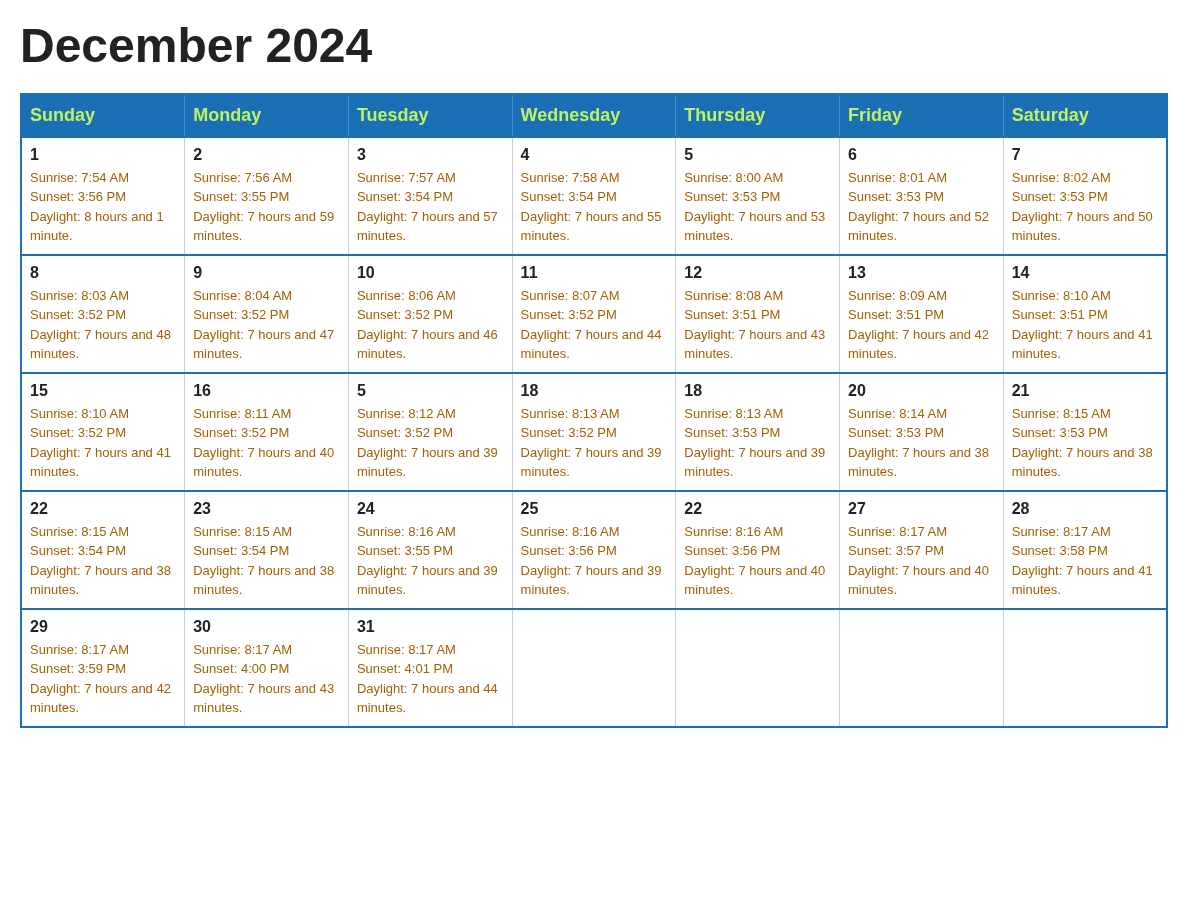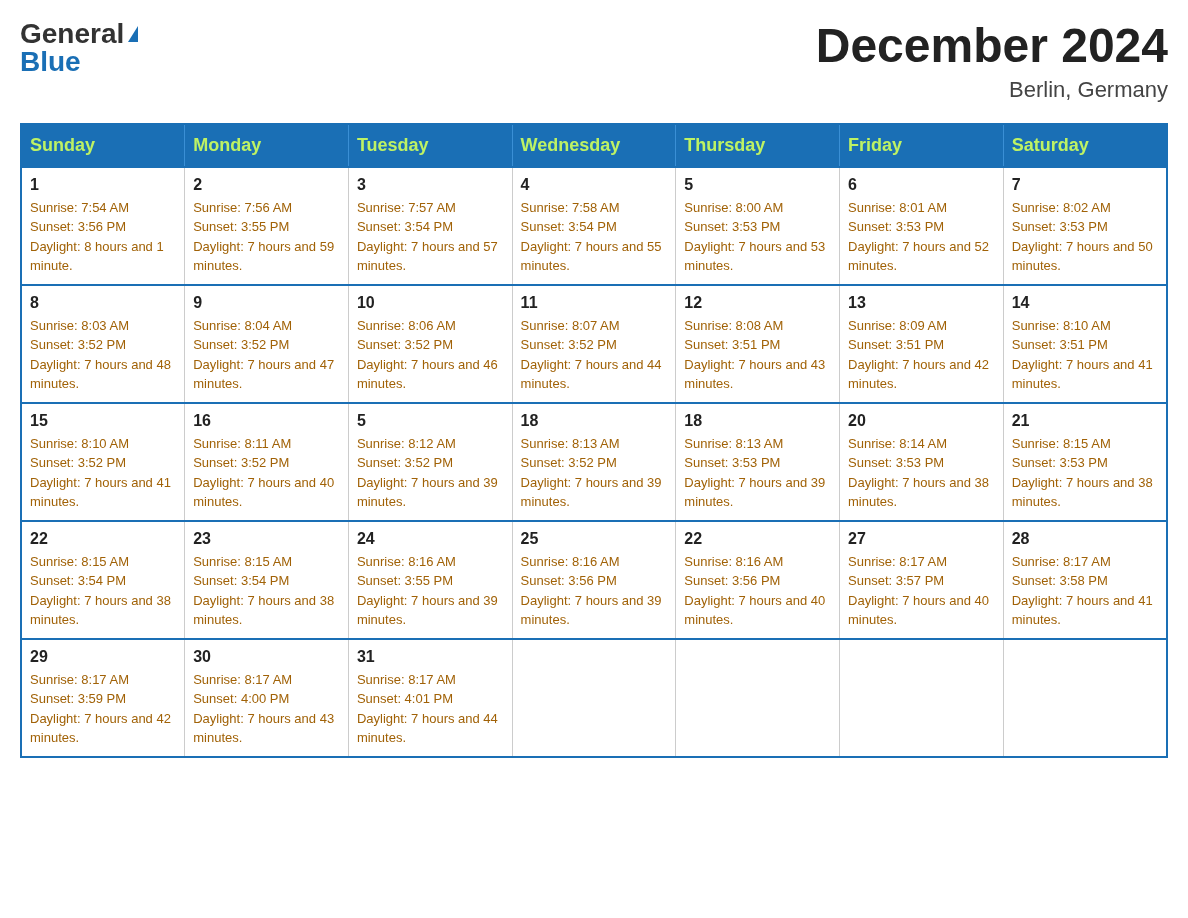--- a/index.html
+++ b/index.html
@@ -91,30 +91,22 @@
     .day-info {
       font-size: 13px;
       color: #a16207;
       line-height: 1.5;
     }
   </style>
 </head>
 <body>
 
 <div class="header">
-  <div class="logo">
-    <div style="display:flex; align-items:center;">
-      <span class="logo-general">General</span>
-      <span style="display:inline-block; margin-left:4px; width:0; height:0; border-left:10px solid transparent; border-bottom:16px solid #1a6fb5; vertical-align:middle;"></span>
-    </div>
-    <span class="logo-blue">Blue</span>
-  </div>
   <div class="title-block">
     <div class="month-title">December 2024</div>
-    <div class="subtitle">Berlin, Germany</div>
   </div>
 </div>
 
 <table class="calendar">
   <thead>
     <tr>
     <th>Sunday</th>
         <th>Monday</th>
         <th>Tuesday</th>
         <th>Wednesday</th>

